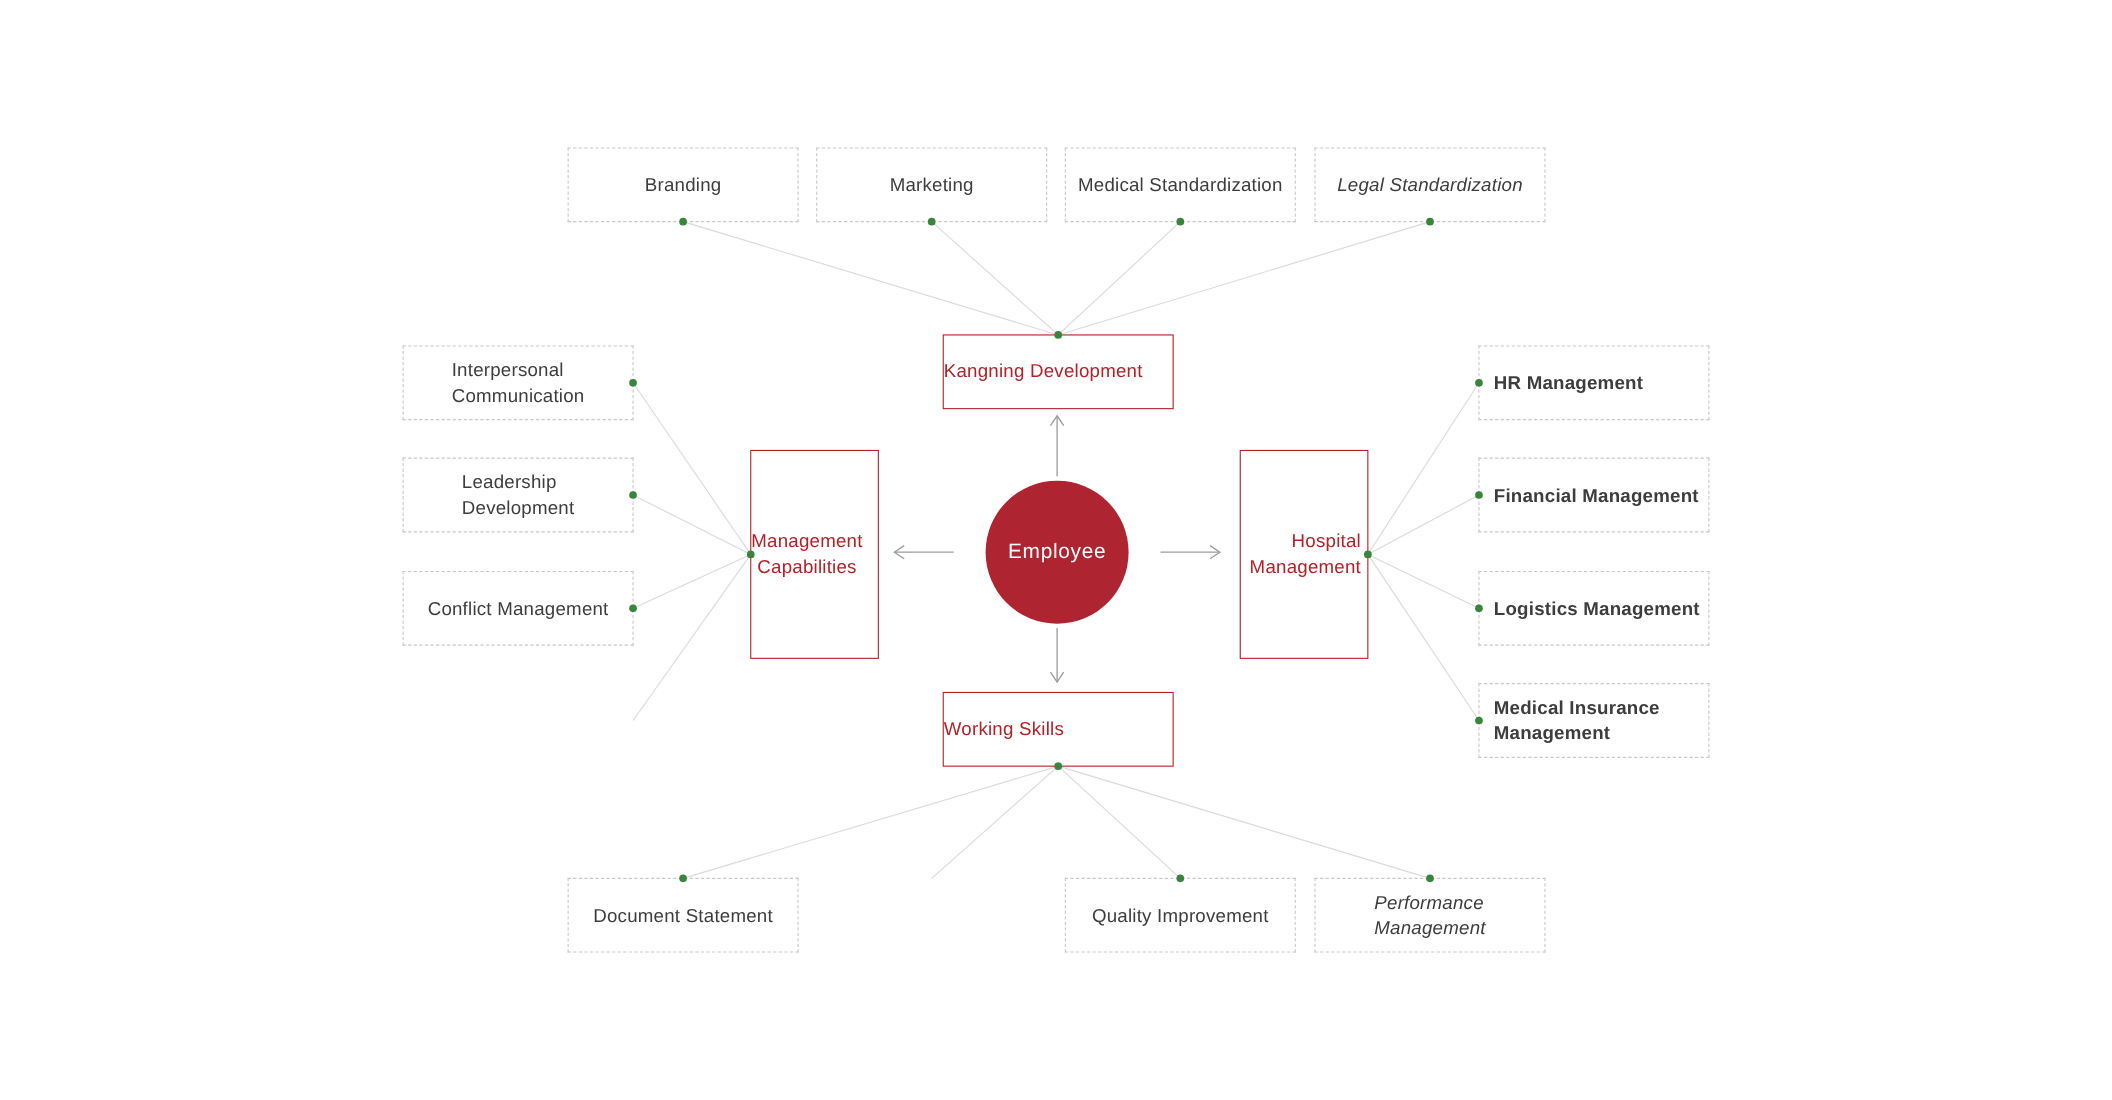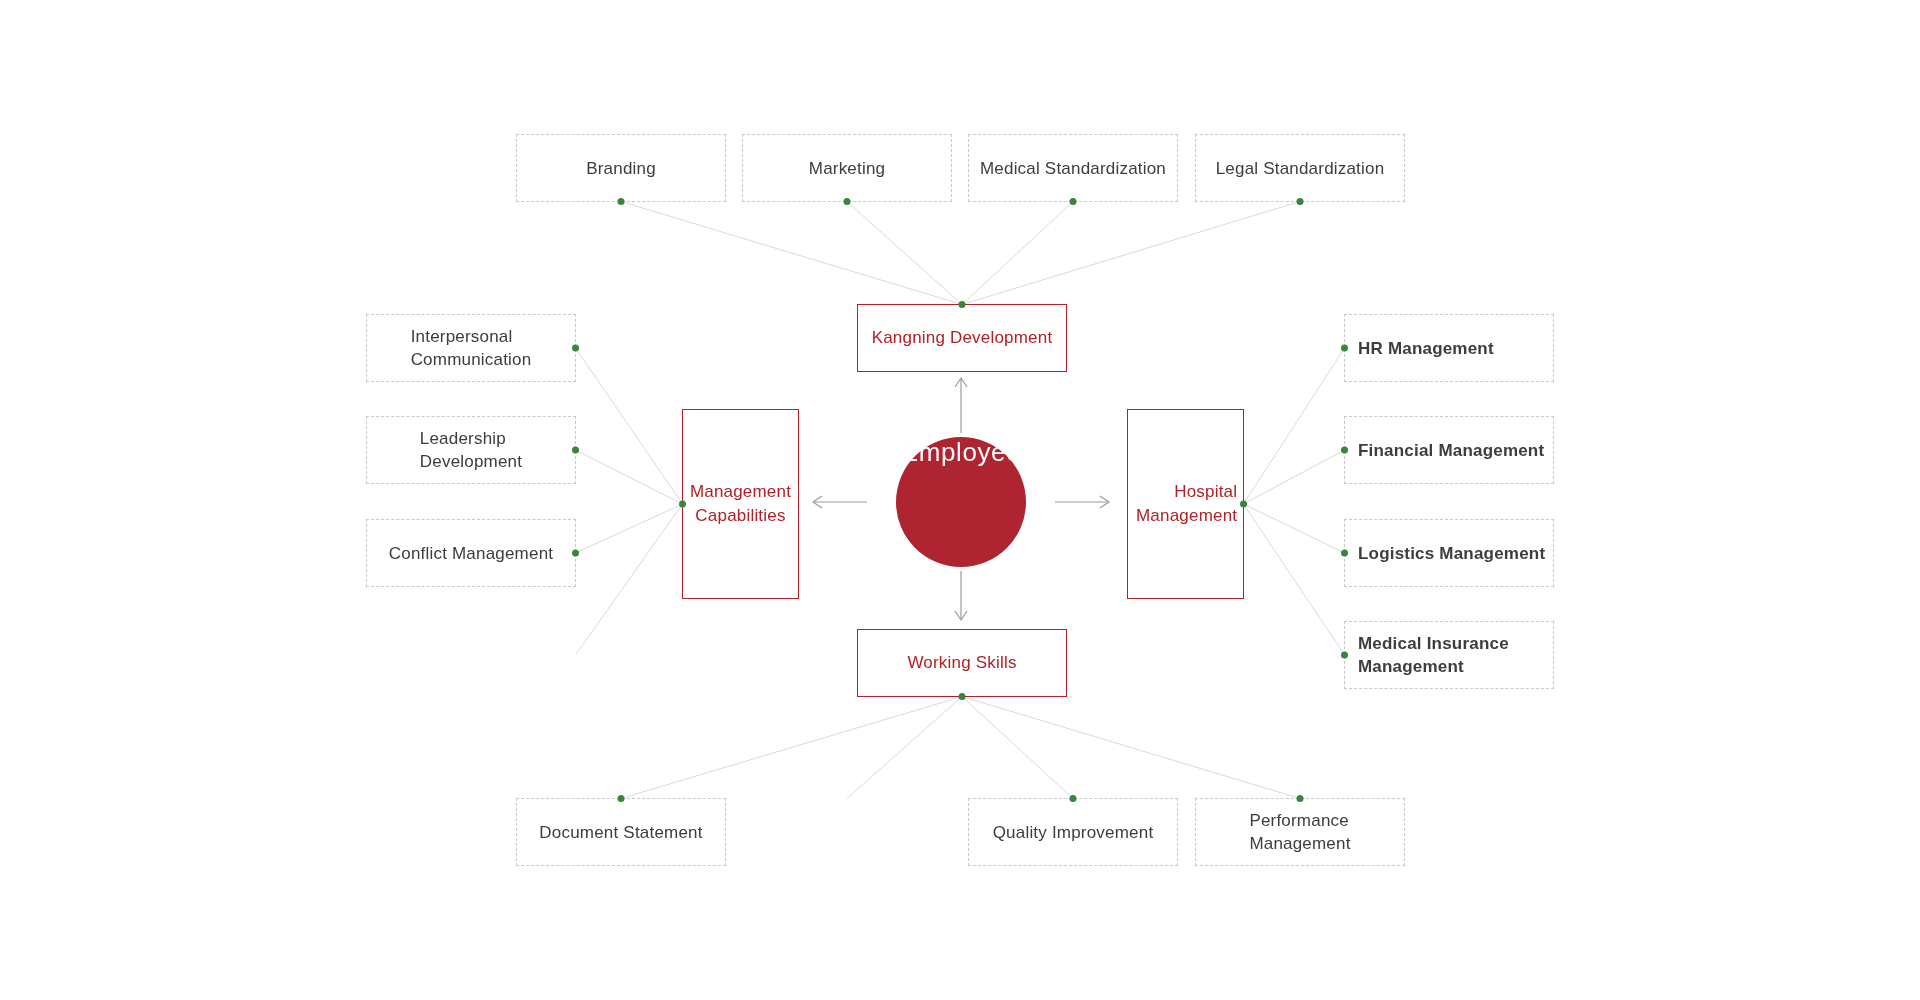--- a/index.html
+++ b/index.html
@@ -8,40 +8,40 @@
   #connector-svg{position:absolute;left:0;top:0;width:1920px;height:1000px;pointer-events:none;}
 
   
   .leaf{position:absolute;width:210px;height:68px;border:1px dashed var(--border_dash,#c9c9c9);
         background:#fff;display:flex;align-items:center;justify-content:center;box-sizing:border-box;}
   .leaf-label{white-space:pre-line;font-size:17px;line-height:23px;letter-spacing:.2px;
               color:var(--leaf_text,#3d3d3d);text-align:left;}
   .align-left{justify-content:flex-start;padding-left:13px;}
 
   
-  .c0{left:516px;} .c1{left:742px;} .c2{left:968px;} .c3{left:1195px;}
+  .c0{left:516px;} .c1{left:742px;} .c2{left:968px;} .c3{left:1195px;font-style:italic;}
   .top-row{top:134px;} .bottom-row{top:798px;}
   .left-col{left:366px;} .right-col{left:1344px;font-weight:bold;}
   .r0{top:314px;} .r1{top:416px;} .r2{top:519px;} .r3{top:621px;}
 
   
   .hub{position:absolute;border:1px solid var(--accent_red,#b22127);background:#fff;
-       display:flex;align-items:center;justify-content:center;box-sizing:border-box;
+       display:flex;align-items:center;box-sizing:border-box;
        color:var(--accent_red,#b22127);font-size:17px;line-height:24px;letter-spacing:.2px;}
   #hub-kangning{left:857px;top:304px;width:210px;height:68px;}
   #hub-working{left:857px;top:629px;width:210px;height:68px;}
   #hub-management{left:682px;top:409px;width:117px;height:190px;text-align:center;}
   #hub-hospital{left:1127px;top:409px;width:117px;height:190px;justify-content:flex-start;padding-left:8px;}
   .hub-label{white-space:pre-line;text-align:inherit;}
   #hub-hospital .hub-label{text-align:right;}
 
   
   #employee-circle{position:absolute;left:896px;top:437px;width:130px;height:130px;border-radius:50%;
-       background:var(--circle_red,#ae2430);color:#fdfdfd;display:flex;justify-content:center;
-       font-size:26px;letter-spacing:.6px;}
+       background:var(--circle_red,#ae2430);color:#fdfdfd;display:flex;align-items:center;justify-content:center;
+       font-size:19px;letter-spacing:.6px;}
 
   
   .dot{position:absolute;width:7px;height:7px;border-radius:50%;background:var(--dot_green,#3a853e);z-index:3;}
   .dot-bottom{left:50%;bottom:-4px;transform:translateX(-50%);}
   .dot-top{left:50%;top:-4px;transform:translateX(-50%);}
   .dot-right{top:50%;right:-4px;transform:translateY(-50%);}
   .dot-left{top:50%;left:-4px;transform:translateY(-50%);}
 </style>
 </head>
 <body>

